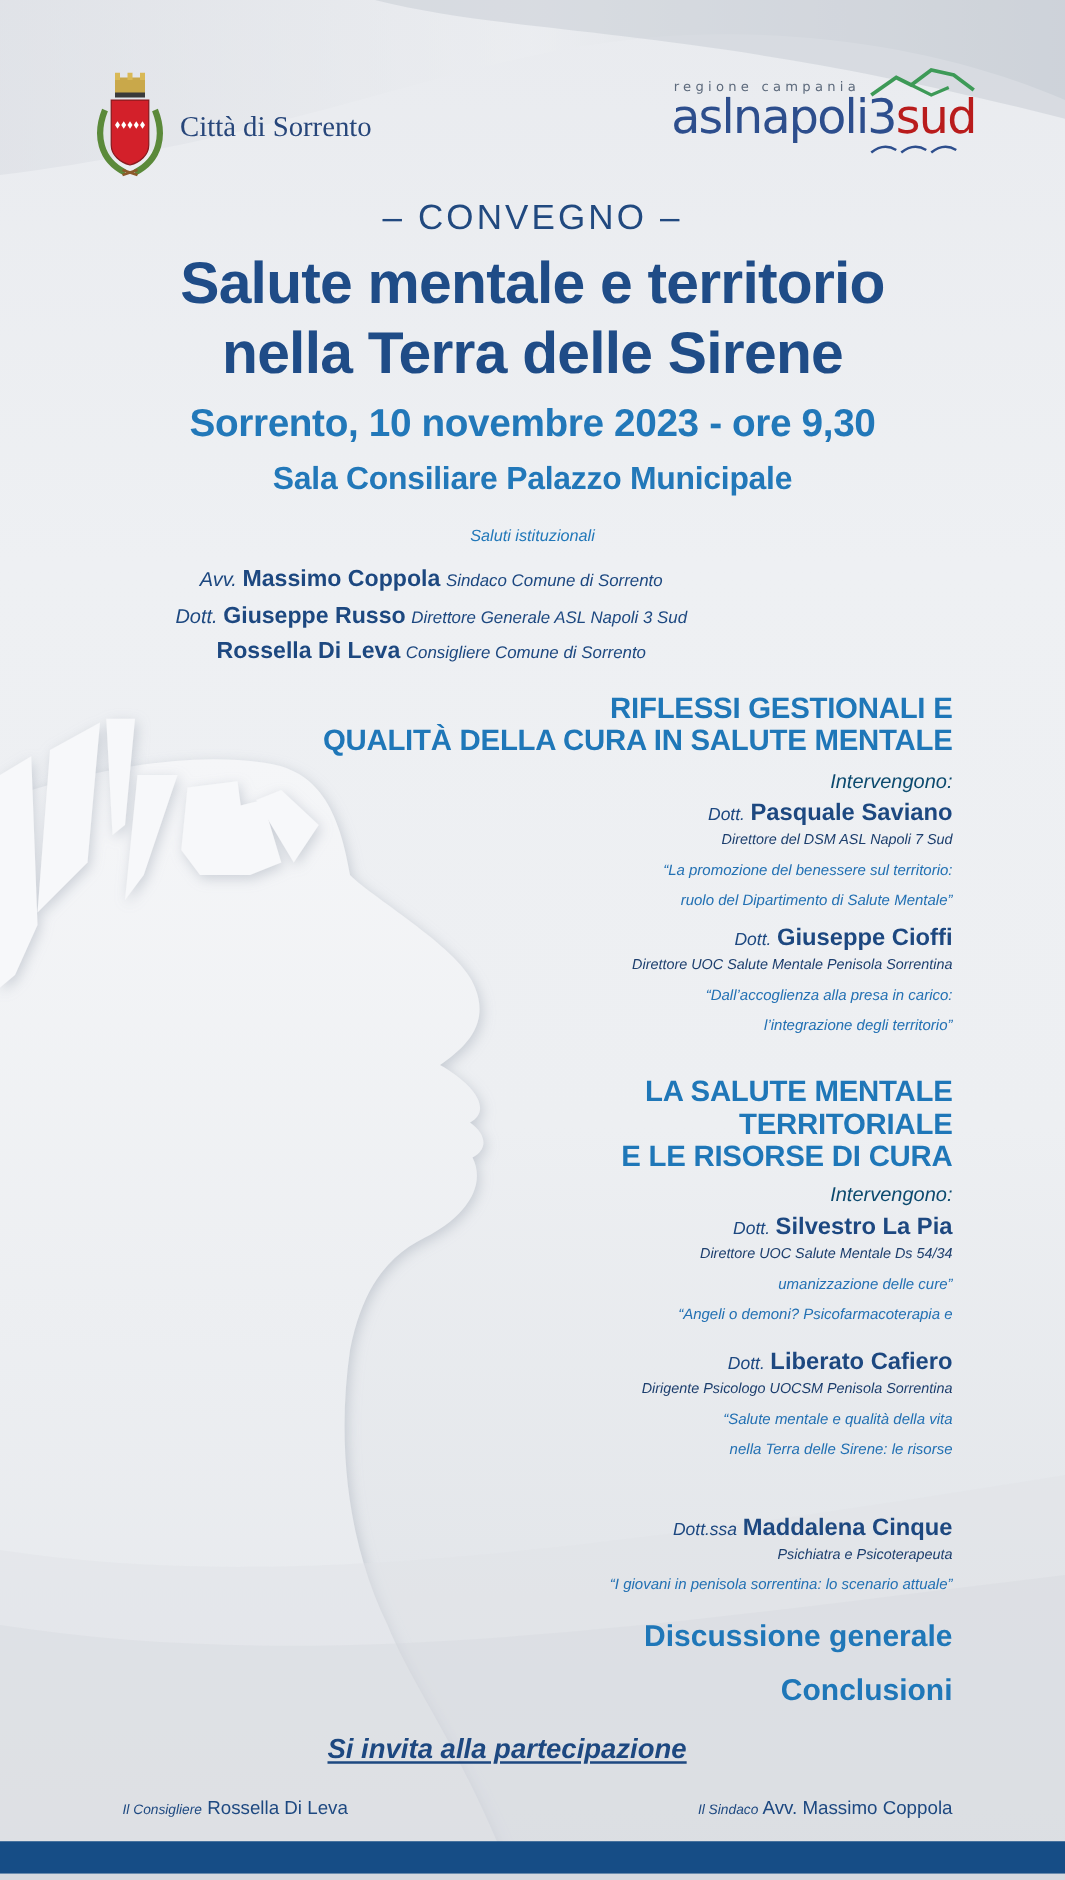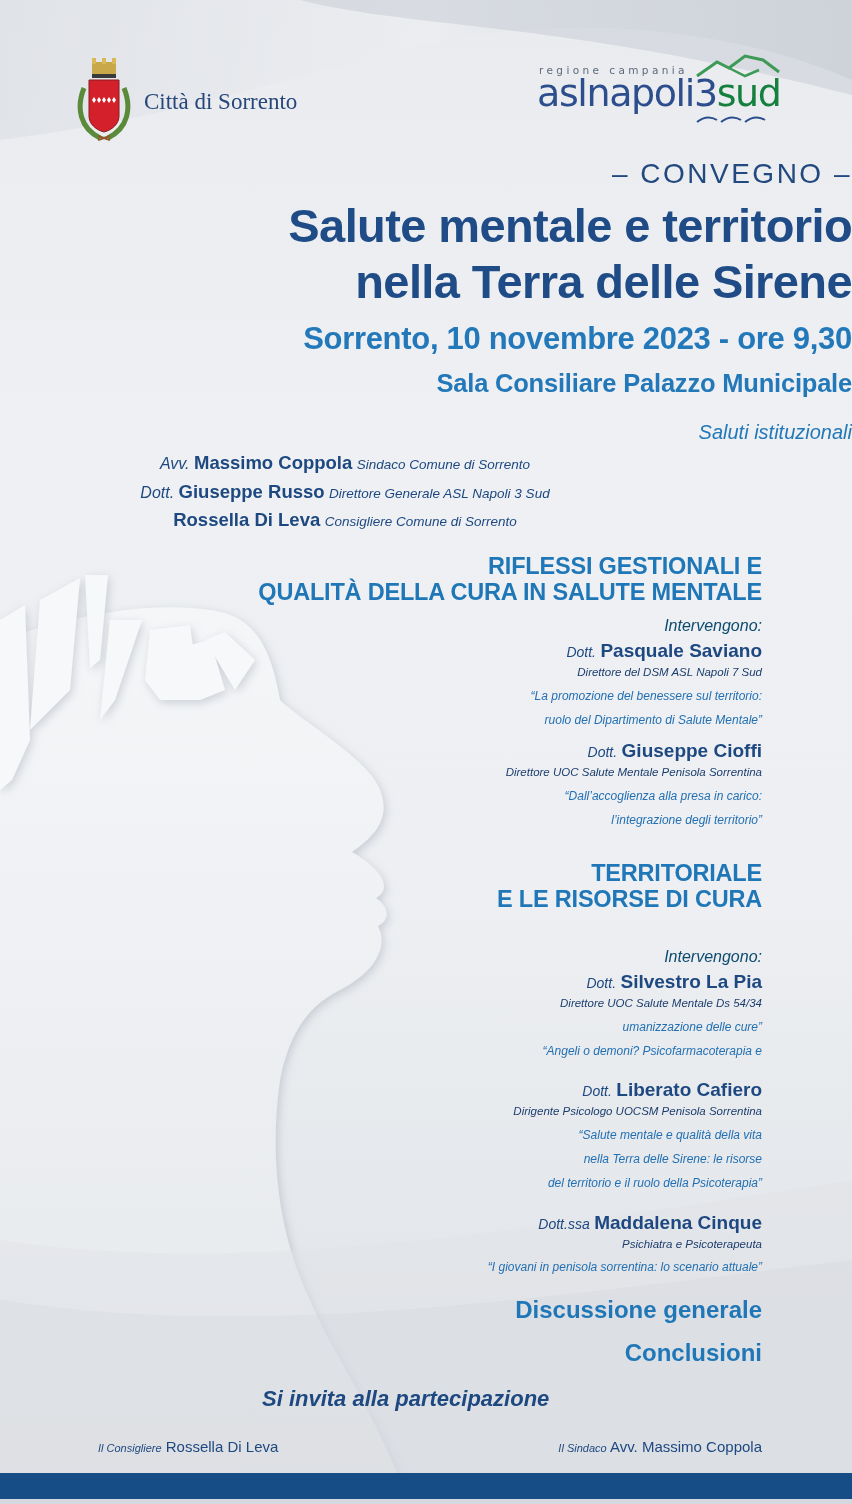--- a/index.html
+++ b/index.html
@@ -16,49 +16,49 @@
   
   .logo-left { position: absolute; left: 76px; top: 58px; display: flex; align-items: center; }
   .crest { width: 56px; height: 84px; }
   .city-name {
     font-family: "Liberation Serif", "DejaVu Serif", serif;
     font-size: 23px; color: #27467a; margin-left: 12px; margin-top: 4px;
   }
   .logo-right { position: absolute; left: 535px; top: 54px; width: 250px; height: 72px; }
   .asl-region { position: absolute; left: 4px; top: 10px; font-size: 10.5px; letter-spacing: 3.4px; color: #5d6a7c; font-family: "DejaVu Sans", sans-serif; }
   .asl-name { position: absolute; left: 2px; top: 20px; font-size: 38px; letter-spacing: -1.4px; font-family: "DejaVu Sans", sans-serif; color: #2d4e8d; line-height: 1; }
-  .asl-name .sud { color: #15803d; }
+  .asl-name .sud { color: #b91c1c; }
   .mountains { position: absolute; left: 160px; top: 0; width: 86px; height: 28px; }
   .waves { position: absolute; left: 160px; top: 58px; width: 72px; height: 12px; }
 
   
-  .center { position: absolute; left: 0; width: 852px; text-align: right; }
+  .center { position: absolute; left: 0; width: 852px; text-align: center; }
   .convegno { top: 158px; font-size: 28px; color: #21497f; letter-spacing: 2.5px; font-family: "Liberation Sans", sans-serif; }
   .title1 { top: 198px; font-size: 47px; font-weight: 700; color: #1f4c87; letter-spacing: -0.6px; }
   .title2 { top: 254px; font-size: 47px; font-weight: 700; color: #1f4c87; letter-spacing: -0.6px; }
   .date { top: 321px; font-size: 31px; font-weight: 700; color: #2278b9; letter-spacing: -0.3px; }
   .venue { top: 369px; font-size: 25.5px; font-weight: 700; color: #2278b9; letter-spacing: -0.2px; }
 
-  .saluti-title { top: 421px; font-size: 20px; font-style: italic; color: #2278b9; }
+  .saluti-title { top: 421px; font-size: 13px; font-style: italic; color: #2278b9; }
   .saluti-row { position: absolute; left: 0; width: 690px; text-align: center; color: #1d4880; }
   .saluti-row .pre { font-style: italic; font-size: 16px; }
   .saluti-row .nm { font-weight: 700; font-size: 18.5px; }
   .saluti-row .role { font-style: italic; font-size: 13.5px; }
 
   
   .right { position: absolute; right: 90px; text-align: right; white-space: nowrap; }
   .sec-title { font-size: 23.5px; font-weight: 700; color: #1f77b8; line-height: 26px; letter-spacing: -0.2px; }
   .intervengono { font-size: 16px; font-style: italic; color: #0c4a6e; }
   .spk .pre { font-size: 14px; font-style: italic; color: #1d4880; }
   .spk .nm { font-size: 19px; font-weight: 700; color: #1d4880; }
   .spk-role { font-size: 11.5px; font-style: italic; color: #1c3e6d; }
   .talk { font-size: 12px; font-style: italic; color: #2270b3; line-height: 24px; }
   .closing { font-size: 24px; font-weight: 700; color: #1f77b8; }
 
-  .invite { position: absolute; left: 262px; top: 1386px; font-size: 22px; font-weight: 700; font-style: italic; color: #1d4880; text-underline-offset: 3px; }
+  .invite { position: absolute; left: 262px; top: 1386px; font-size: 22px; font-weight: 700; font-style: italic; color: #1d4880; text-decoration: underline; text-underline-offset: 3px; }
   .sign { position: absolute; top: 1438px; font-size: 15px; color: #1d4880; text-align: right; }
   .sign .pre { font-size: 11px; font-style: italic; }
   .footer-bar { position: absolute; left: 0; top: 1473px; width: 852px; height: 26px; background: #164d86; }
   .footer-bot { position: absolute; left: 0; top: 1499px; width: 852px; height: 5px; background: #d5d9df; }
 </style>
 </head>
 <body>
 
 <svg class="bg" width="852" height="1504" viewBox="0 0 852 1504">
   <defs>
@@ -181,20 +181,21 @@
     <span class="pre">Dott.</span>
     <span class="nm">Giuseppe Cioffi</span>
   </div>
   <div class="right spk-role" style="top:766px">Direttore UOC Salute Mentale Penisola Sorrentina</div>
   <div class="right talk" style="top:784px">
     <div>“Dall’accoglienza alla presa in carico:</div>
     <div>l’integrazione degli territorio”</div>
   </div>
 
   <div class="right sec-title" style="top:860px">
+    <div>LA SALUTE MENTALE</div>
     <div>TERRITORIALE</div>
     <div>E LE RISORSE DI CURA</div>
   </div>
   <div class="right intervengono" style="top:948px">Intervengono:</div>
 
   <div class="right spk" style="top:971px">
     <span class="pre">Dott.</span>
     <span class="nm">Silvestro La Pia</span>
   </div>
   <div class="right spk-role" style="top:997px">Direttore UOC Salute Mentale Ds 54/34</div>
@@ -204,21 +205,20 @@
   </div>
 
   <div class="right spk" style="top:1079px">
     <span class="pre">Dott.</span>
     <span class="nm">Liberato Cafiero</span>
   </div>
   <div class="right spk-role" style="top:1105px">Dirigente Psicologo UOCSM Penisola Sorrentina</div>
   <div class="right talk" style="top:1123px">
     <div>“Salute mentale e qualità della vita</div>
     <div>nella Terra delle Sirene: le risorse</div>
-    <div>del territorio e il ruolo della Psicoterapia”</div>
   </div>
 
   <div class="right spk" style="top:1212px">
     <span class="pre">Dott.ssa</span>
     <span class="nm">Maddalena Cinque</span>
   </div>
   <div class="right spk-role" style="top:1238px">Psichiatra e Psicoterapeuta</div>
   <div class="right talk" style="top:1255px">
     <div>“I giovani in penisola sorrentina: lo scenario attuale”</div>
   </div>

